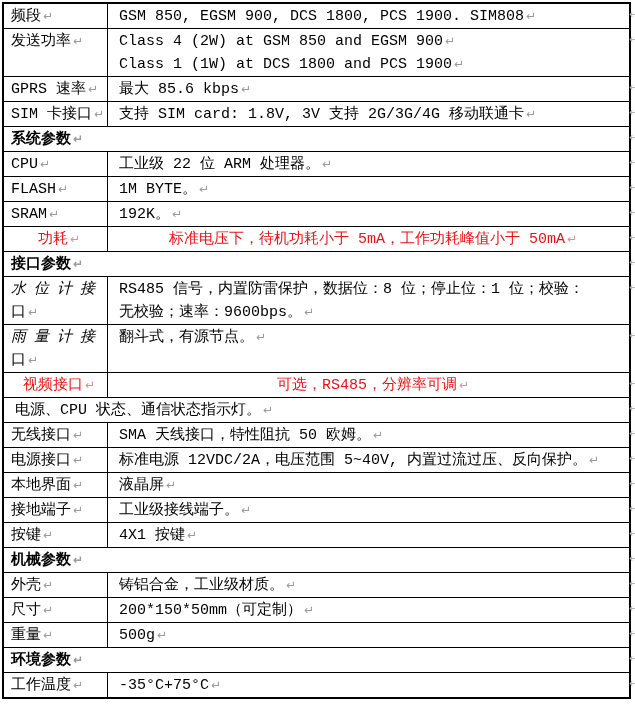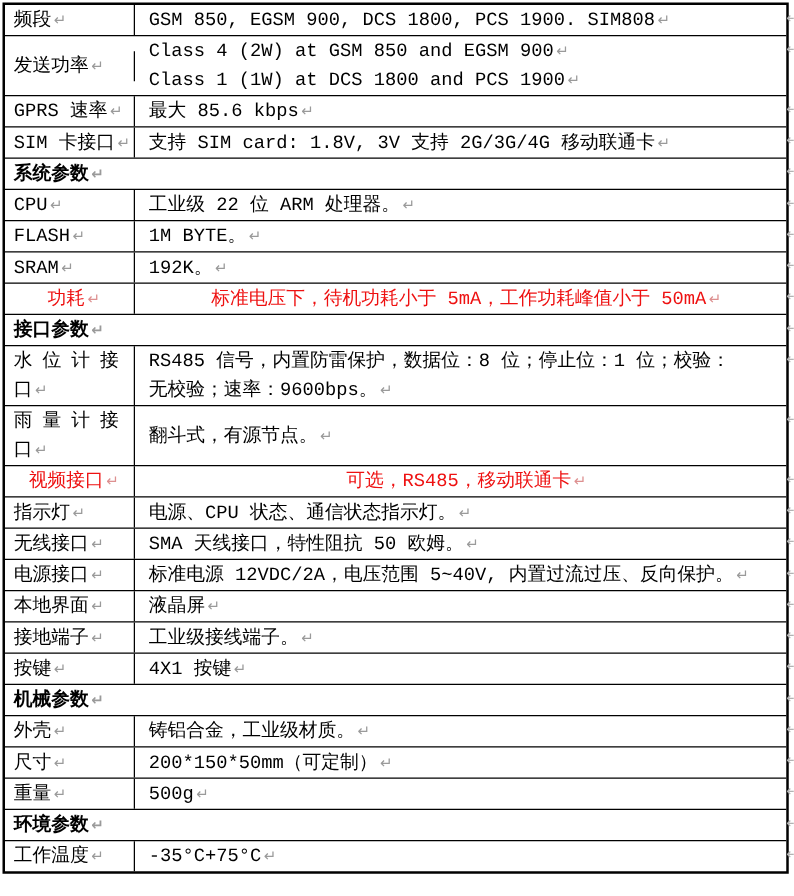--- a/index.html
+++ b/index.html
@@ -10,41 +10,41 @@
   }
   .doc-table{
     position:absolute;left:2px;top:2px;width:629px;
     border:2px solid #000;box-sizing:border-box;background:#fff;
   }
   .t-row{
     display:flex;align-items:stretch;border-bottom:1px solid #000;
     position:relative;box-sizing:border-box;min-height:24px;
   }
   .t-row:last-child{border-bottom:none;}
-  .t-row.h2{min-height:47px;align-items:center;}
+  .t-row.h2{min-height:47px;}
   
   .t-row::after{
     content:"\21B5";position:absolute;right:-10px;top:3px;
     font:12px "DejaVu Sans",sans-serif;color:#b3b3b3;
   }
   .c-label{
     flex:0 0 104px;box-sizing:border-box;border-right:1px solid #000;
     padding:1px 0 0 7px;overflow:hidden;
   }
   .c-value{
     flex:1 1 auto;min-width:0;box-sizing:border-box;
     padding:1px 2px 0 11px;overflow:hidden;
   }
   .line{line-height:23px;white-space:nowrap;}
   .sec-cell{
     flex:1 1 auto;box-sizing:border-box;padding:1px 2px 0 7px;
     font-weight:bold;line-height:23px;
   }
   .sec-indent .sec-cell{padding-left:45px;}
-  .spread{letter-spacing:8px;}
+  .spread{letter-spacing:8px;font-style:italic;}
   .pmark{
     color:#9a9a9a;font-size:12px;margin-left:2px;
     font-family:"DejaVu Sans",sans-serif;
   }
   .red .c-label,.red .c-value{color:#ee1111;text-align:center;}
   .red .pmark{color:#dd9090;}
 </style>
 </head>
 <body>
 
@@ -151,28 +151,25 @@
     <div class="c-value">
         <div class="line"><span>翻斗式，有源节点。</span><span class="pmark">↵</span></div>
       </div>
   </div>
 
   <div class="t-row red">
     <div class="c-label">
         <div class="line"><span>视频接口</span><span class="pmark">↵</span></div>
       </div>
     <div class="c-value">
-        <div class="line"><span>可选，RS485，移动联通卡</span><span class="pmark">↵</span></div>
-      </div>
-  </div>
-
-  <div class="t-row">
-    <div class="c-label">
-        <div class="line"><span>指示灯</span><span class="pmark">↵</span></div>
-      </div>
+        <div class="line"><span>可选，RS485，分辨率可调</span><span class="pmark">↵</span></div>
+      </div>
+  </div>
+
+  <div class="t-row">
     <div class="c-value">
         <div class="line"><span>电源、CPU 状态、通信状态指示灯。</span><span class="pmark">↵</span></div>
       </div>
   </div>
 
   <div class="t-row">
     <div class="c-label">
         <div class="line"><span>无线接口</span><span class="pmark">↵</span></div>
       </div>
     <div class="c-value">

